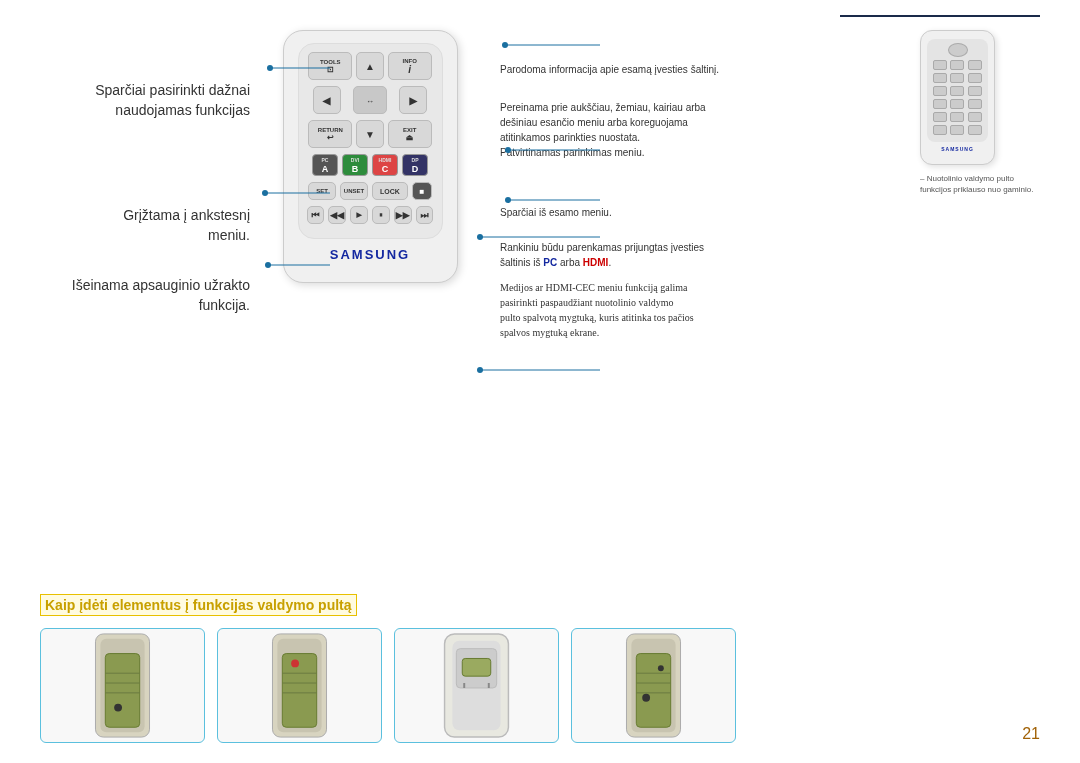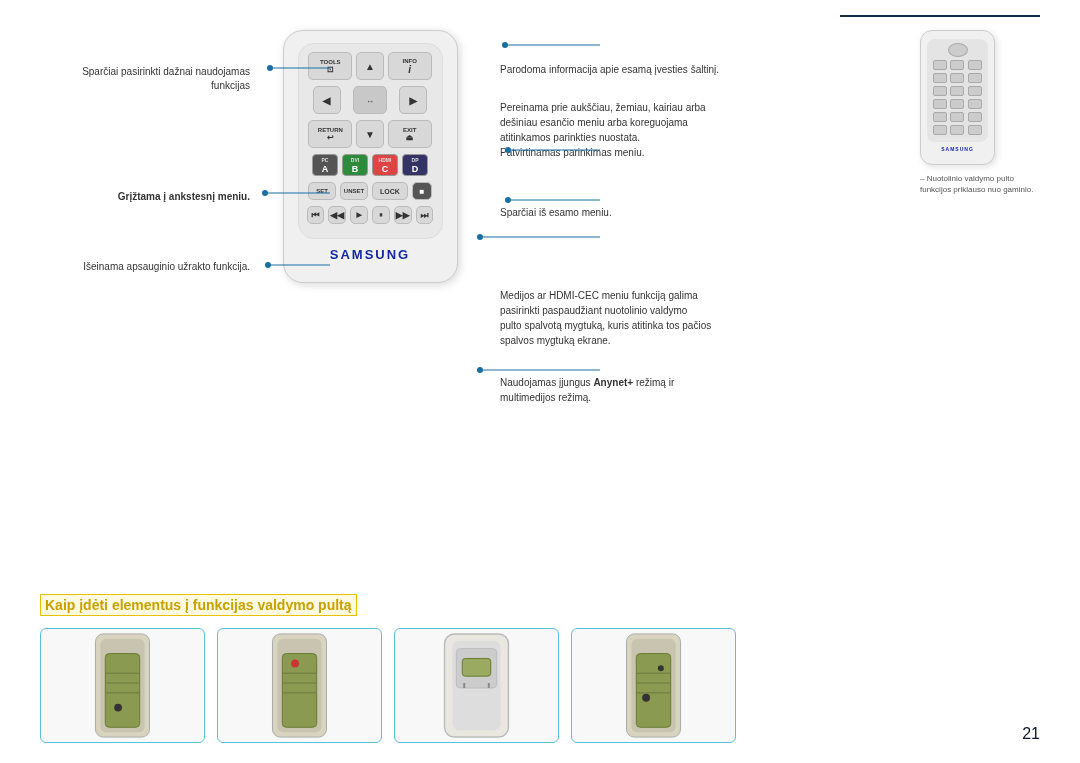--- a/index.html
+++ b/index.html
@@ -30,25 +30,26 @@
 
     
     .left-annotations {
       width: 220px;
       position: relative;
       flex-shrink: 0;
     }
 
     .annotation {
       position: absolute;
-      font-size: 10px;
+      font-size: 14px;
       color: #333;
       line-height: 1.4;
       text-align: right;
       right: 0;
+      margin-top: 16px;
     }
 
     
     .remote-area {
       width: 220px;
       flex-shrink: 0;
       display: flex;
       justify-content: center;
       align-items: flex-start;
       padding-top: 10px;
@@ -342,21 +343,21 @@
       width: 100%;
       height: 100%;
     }
 
     
     .page-number {
       position: absolute;
       bottom: 20px;
       right: 40px;
       font-size: 16px;
-      color: #0f172a;
+      color: #a16207;
     }
 
     
     .connector-svg {
       position: absolute;
       top: 0;
       left: 0;
       width: 100%;
       height: 100%;
       pointer-events: none;
@@ -390,21 +391,21 @@
 <div class="page">
 
   <div class="divider"></div>
 
   <div class="top-section">
 
     <div class="left-annotations">
       <div class="annotation" style="top: 45px; right: 10px; width: 180px;">
         <span>Sparčiai pasirinkti dažnai naudojamas funkcijas</span>
       </div>
-      <div class="annotation" style="top: 170px; right: 10px; width: 160px; font-weight: bold;">
+      <div class="annotation" style="top: 170px; right: 10px; width: 160px;">
         <span>Grįžtama į ankstesnį meniu.</span>
       </div>
       <div class="annotation" style="top: 240px; right: 10px; width: 180px;">
         <span>Išeinama apsauginio užrakto funkcija.</span>
       </div>
     </div>
 
     <div class="remote-area">
       <div class="remote-wrapper">
         <div class="remote">
@@ -521,32 +522,32 @@
         Pereinama prie aukščiau, žemiau, kairiau arba<br>
         dešiniau esančio meniu arba koreguojama<br>
         atitinkamos parinkties nuostata.<br>
         Patvirtinamas parinkimas meniu.
       </div>
 
       <div class="right-annotation" style="top: 185px; left: 20px; max-width: 280px;">
         <span>Sparčiai iš esamo meniu.</span>
       </div>
 
-
-      <div class="right-annotation" style="top: 268px; left: 20px; max-width: 340px;">
+      <div class="right-annotation" style="top: 220px; left: 20px; max-width: 340px;">
+        Rankiniu būdu parenkamas prijungtas įvesties<br>
+        šaltinis iš <strong style="color:#1428A0;">PC</strong> arba <strong style="color:#cc0000;">HDMI</strong>.
+      </div>
+
+      <div class="right-annotation" style="top: 260px; left: 20px; max-width: 340px; font-family: Liberation Serif, serif;">
         Medijos ar HDMI-CEC meniu funkciją galima<br>
         pasirinkti paspaudžiant nuotolinio valdymo<br>
         pulto spalvotą mygtuką, kuris atitinka tos pačios<br>
         spalvos mygtuką ekrane.
       </div>
 
-      <div class="right-annotation" style="top: 355px; left: 20px; max-width: 300px;">
-        Naudojamas įjungus <strong>Anynet+</strong> režimą ir<br>
-        multimedijos režimą.
-      </div>
     </div>
 
     <div class="small-remote-container">
       <div class="small-remote">
         <div class="small-remote-inner">
 
           <div style="display:flex;justify-content:center;margin-bottom:3px;">
             <div style="width:20px;height:14px;background:#ccc;border-radius:50%;border:1px solid #aaa;"></div>
           </div>
 

